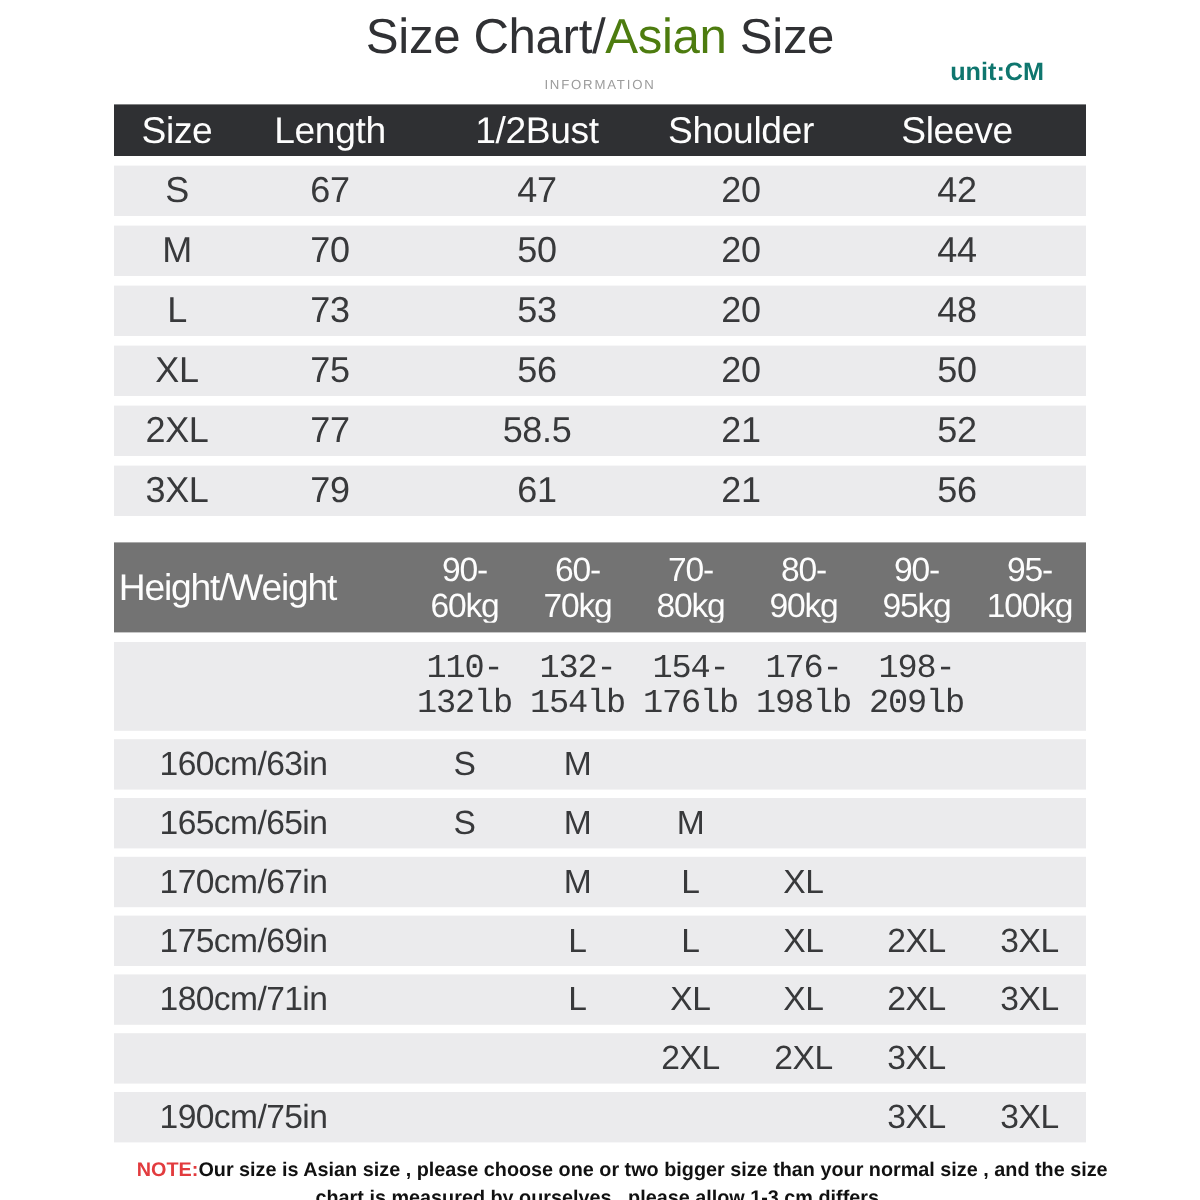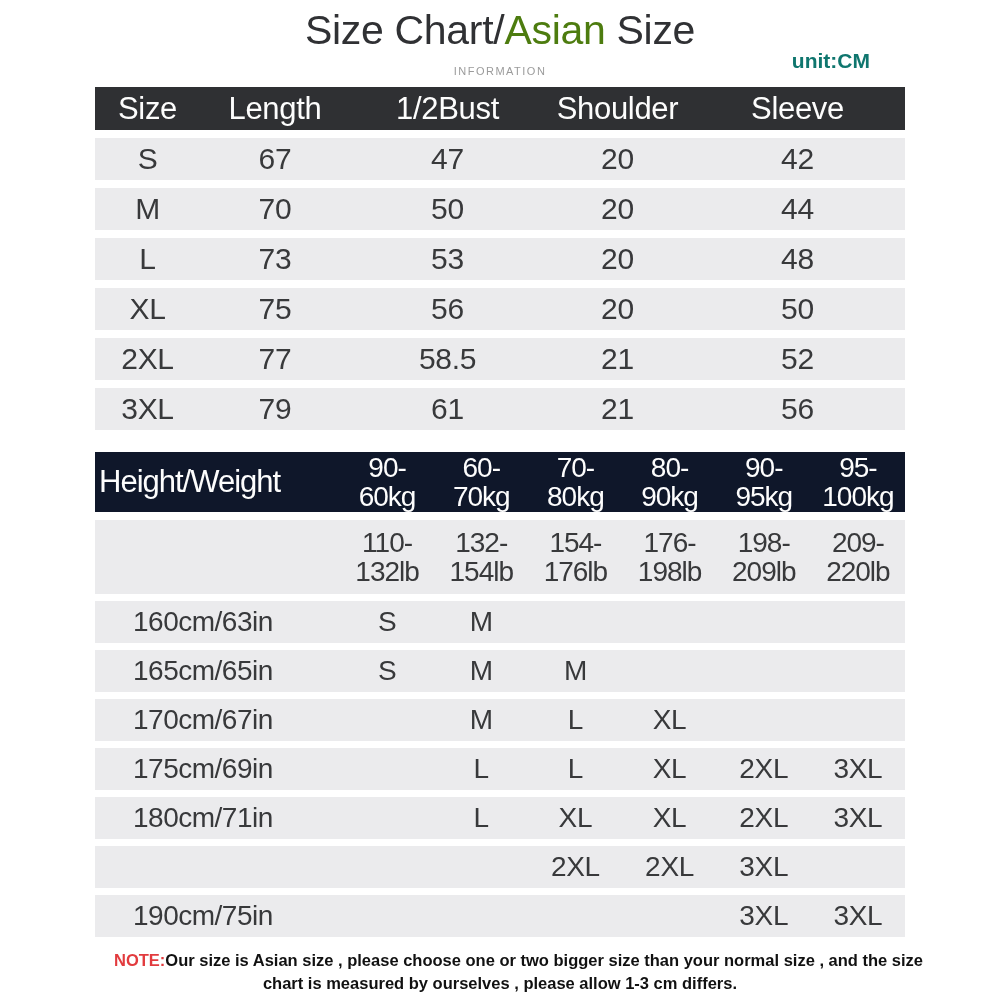--- a/index.html
+++ b/index.html
@@ -34,28 +34,28 @@
   }
   .t1-row {
     background: #ebebed; height: 42px; margin-top: 8px;
     align-items: center; text-align: center; font-size: 30px; color: #38393b;
   }
   .cell { overflow: hidden; }
   
   .table2 { margin: 22px 95px 0 95px; }
   .t2-grid { display: grid; grid-template-columns: 245px repeat(6, 1fr); }
   .t2-header {
-    background: #0f172a; color: #fdfdfd; height: 60px;
+    background: #737373; color: #fdfdfd; height: 75px;
     align-items: center; text-align: center;
   }
   .hw-label { font-size: 31px; text-align: left; padding-left: 4px; letter-spacing: -1px; }
   .kg-cell, .lb-cell { font-size: 28px; line-height: 1.05; white-space: pre-line; letter-spacing: -1px; }
   .lb-row {
     background: #ebebed; height: 74px; margin-top: 8px;
-    align-items: center; text-align: center; color: #38393b;
+    align-items: center; text-align: center; color: #38393b; font-family: Liberation Mono, monospace;
   }
   .fit-row {
     background: #ebebed; height: 42px; margin-top: 7px;
     align-items: center; text-align: center; font-size: 28px; color: #38393b;
   }
   .height-label { text-align: left; padding-left: 26px; letter-spacing: -0.5px; margin-left: 12px; }
   
   .note {
     margin: 12px auto 0 auto; width: 870px; text-align: center;
     font-size: 16.5px; font-weight: 700; line-height: 1.4; color: #111;
@@ -150,22 +150,20 @@
       <div class="cell lb-cell">110-
 132lb</div>
       <div class="cell lb-cell">132-
 154lb</div>
       <div class="cell lb-cell">154-
 176lb</div>
       <div class="cell lb-cell">176-
 198lb</div>
       <div class="cell lb-cell">198-
 209lb</div>
-      <div class="cell lb-cell">209-
-220lb</div>
     </div>
     <div class="t2-grid fit-row">
       <div class="cell height-label">160cm/63in</div>
       <div class="cell">S</div>
       <div class="cell">M</div>
       <div class="cell"></div>
       <div class="cell"></div>
       <div class="cell"></div>
       <div class="cell"></div>
     </div>

